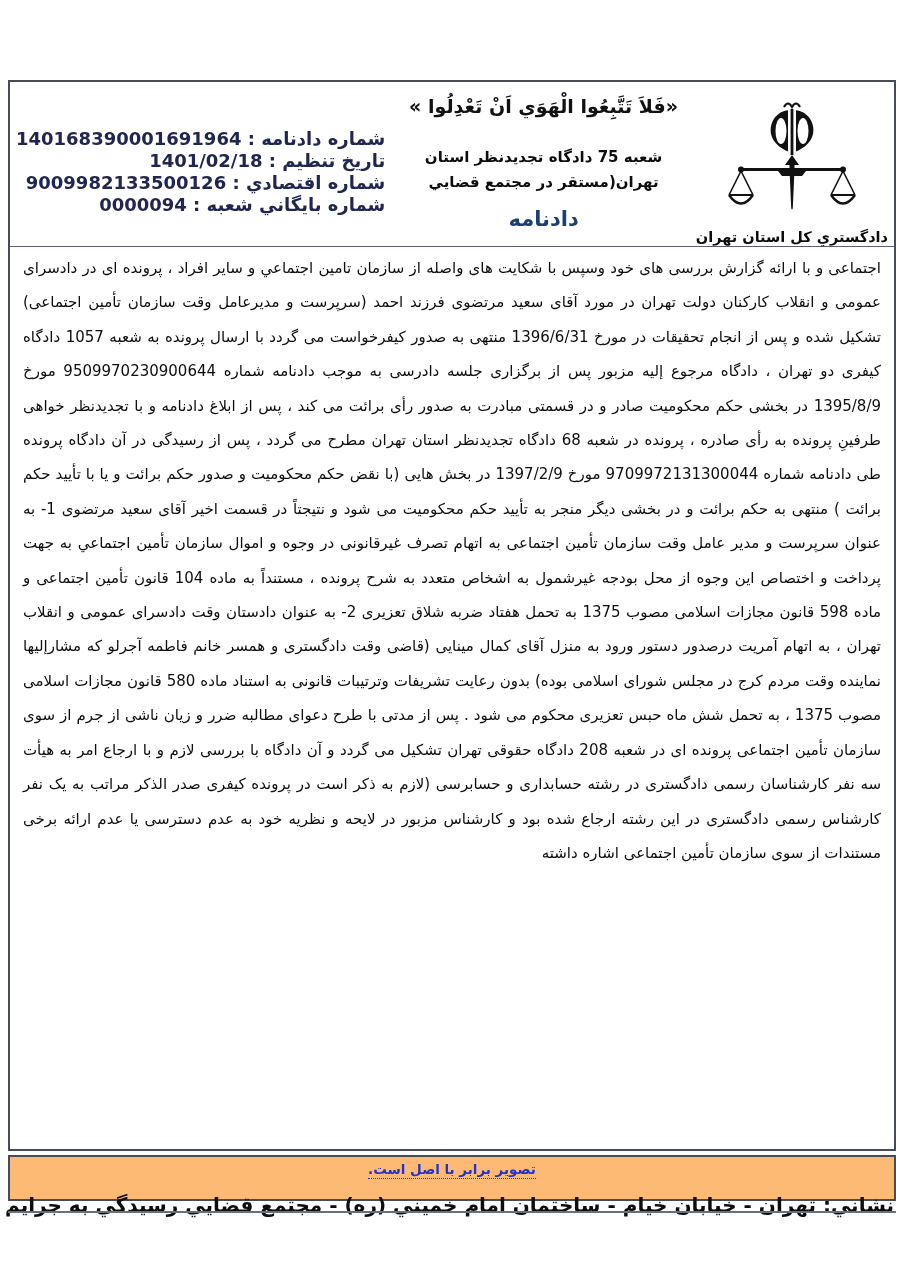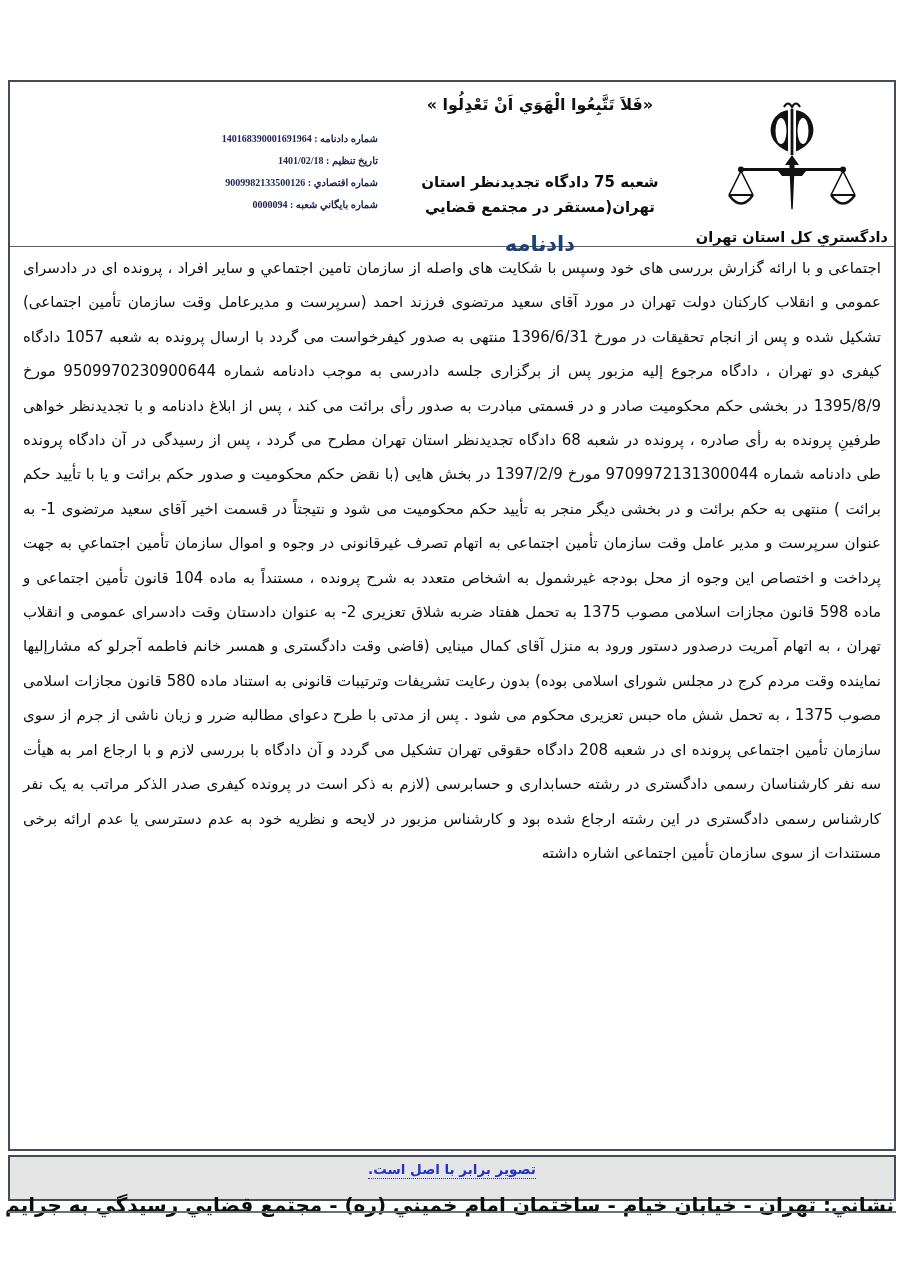--- a/index.html
+++ b/index.html
@@ -26,39 +26,38 @@
     display: flex;
     flex-direction: row;
     height: 165px;
     border-bottom: 1px solid #5a5f6a;
     padding: 6px 6px 0 6px;
   }
   .header-meta {
     flex: 0 0 368px;
     padding-top: 40px;
     direction: rtl;
-    font-size: 10px;
+    font-size: 18px;
     font-weight: bold;
     color: #20264f;
     line-height: 22px;
     padding-right: 6px;
-    font-family: Liberation Serif, serif;
   }
   .meta-line { white-space: nowrap; }
   .header-center {
     flex: 1 1 auto;
     text-align: center;
     padding-top: 7px;
     direction: rtl;
   }
   .verse {
-    font-size: 16px;
+    font-size: 19px;
     font-weight: bold;
     color: #111;
-    margin-bottom: 56px;
+    margin-bottom: 28px;
     white-space: nowrap;
   }
   .court-name {
     font-size: 15px;
     font-weight: bold;
     line-height: 25px;
     color: #0d0d0d;
   }
   .doc-title {
     margin-top: 12px;
@@ -93,21 +92,21 @@
 
   
   .footer-box {
     position: absolute;
     left: 8px; top: 1155px;
     width: 888px;
     height: 46px;
     border: 2px solid #454b57;
     text-align: center;
     padding-top: 2px;
-    background: #e5e5e5;
+    background: #fdba74;
   }
   .certify {
     display: inline-block;
     color: #2433c9;
     font-size: 13.5px;
     font-weight: bold;
     border-bottom: 1px dotted #2433c9;
     padding-bottom: 1px;
     direction: rtl;
   }

